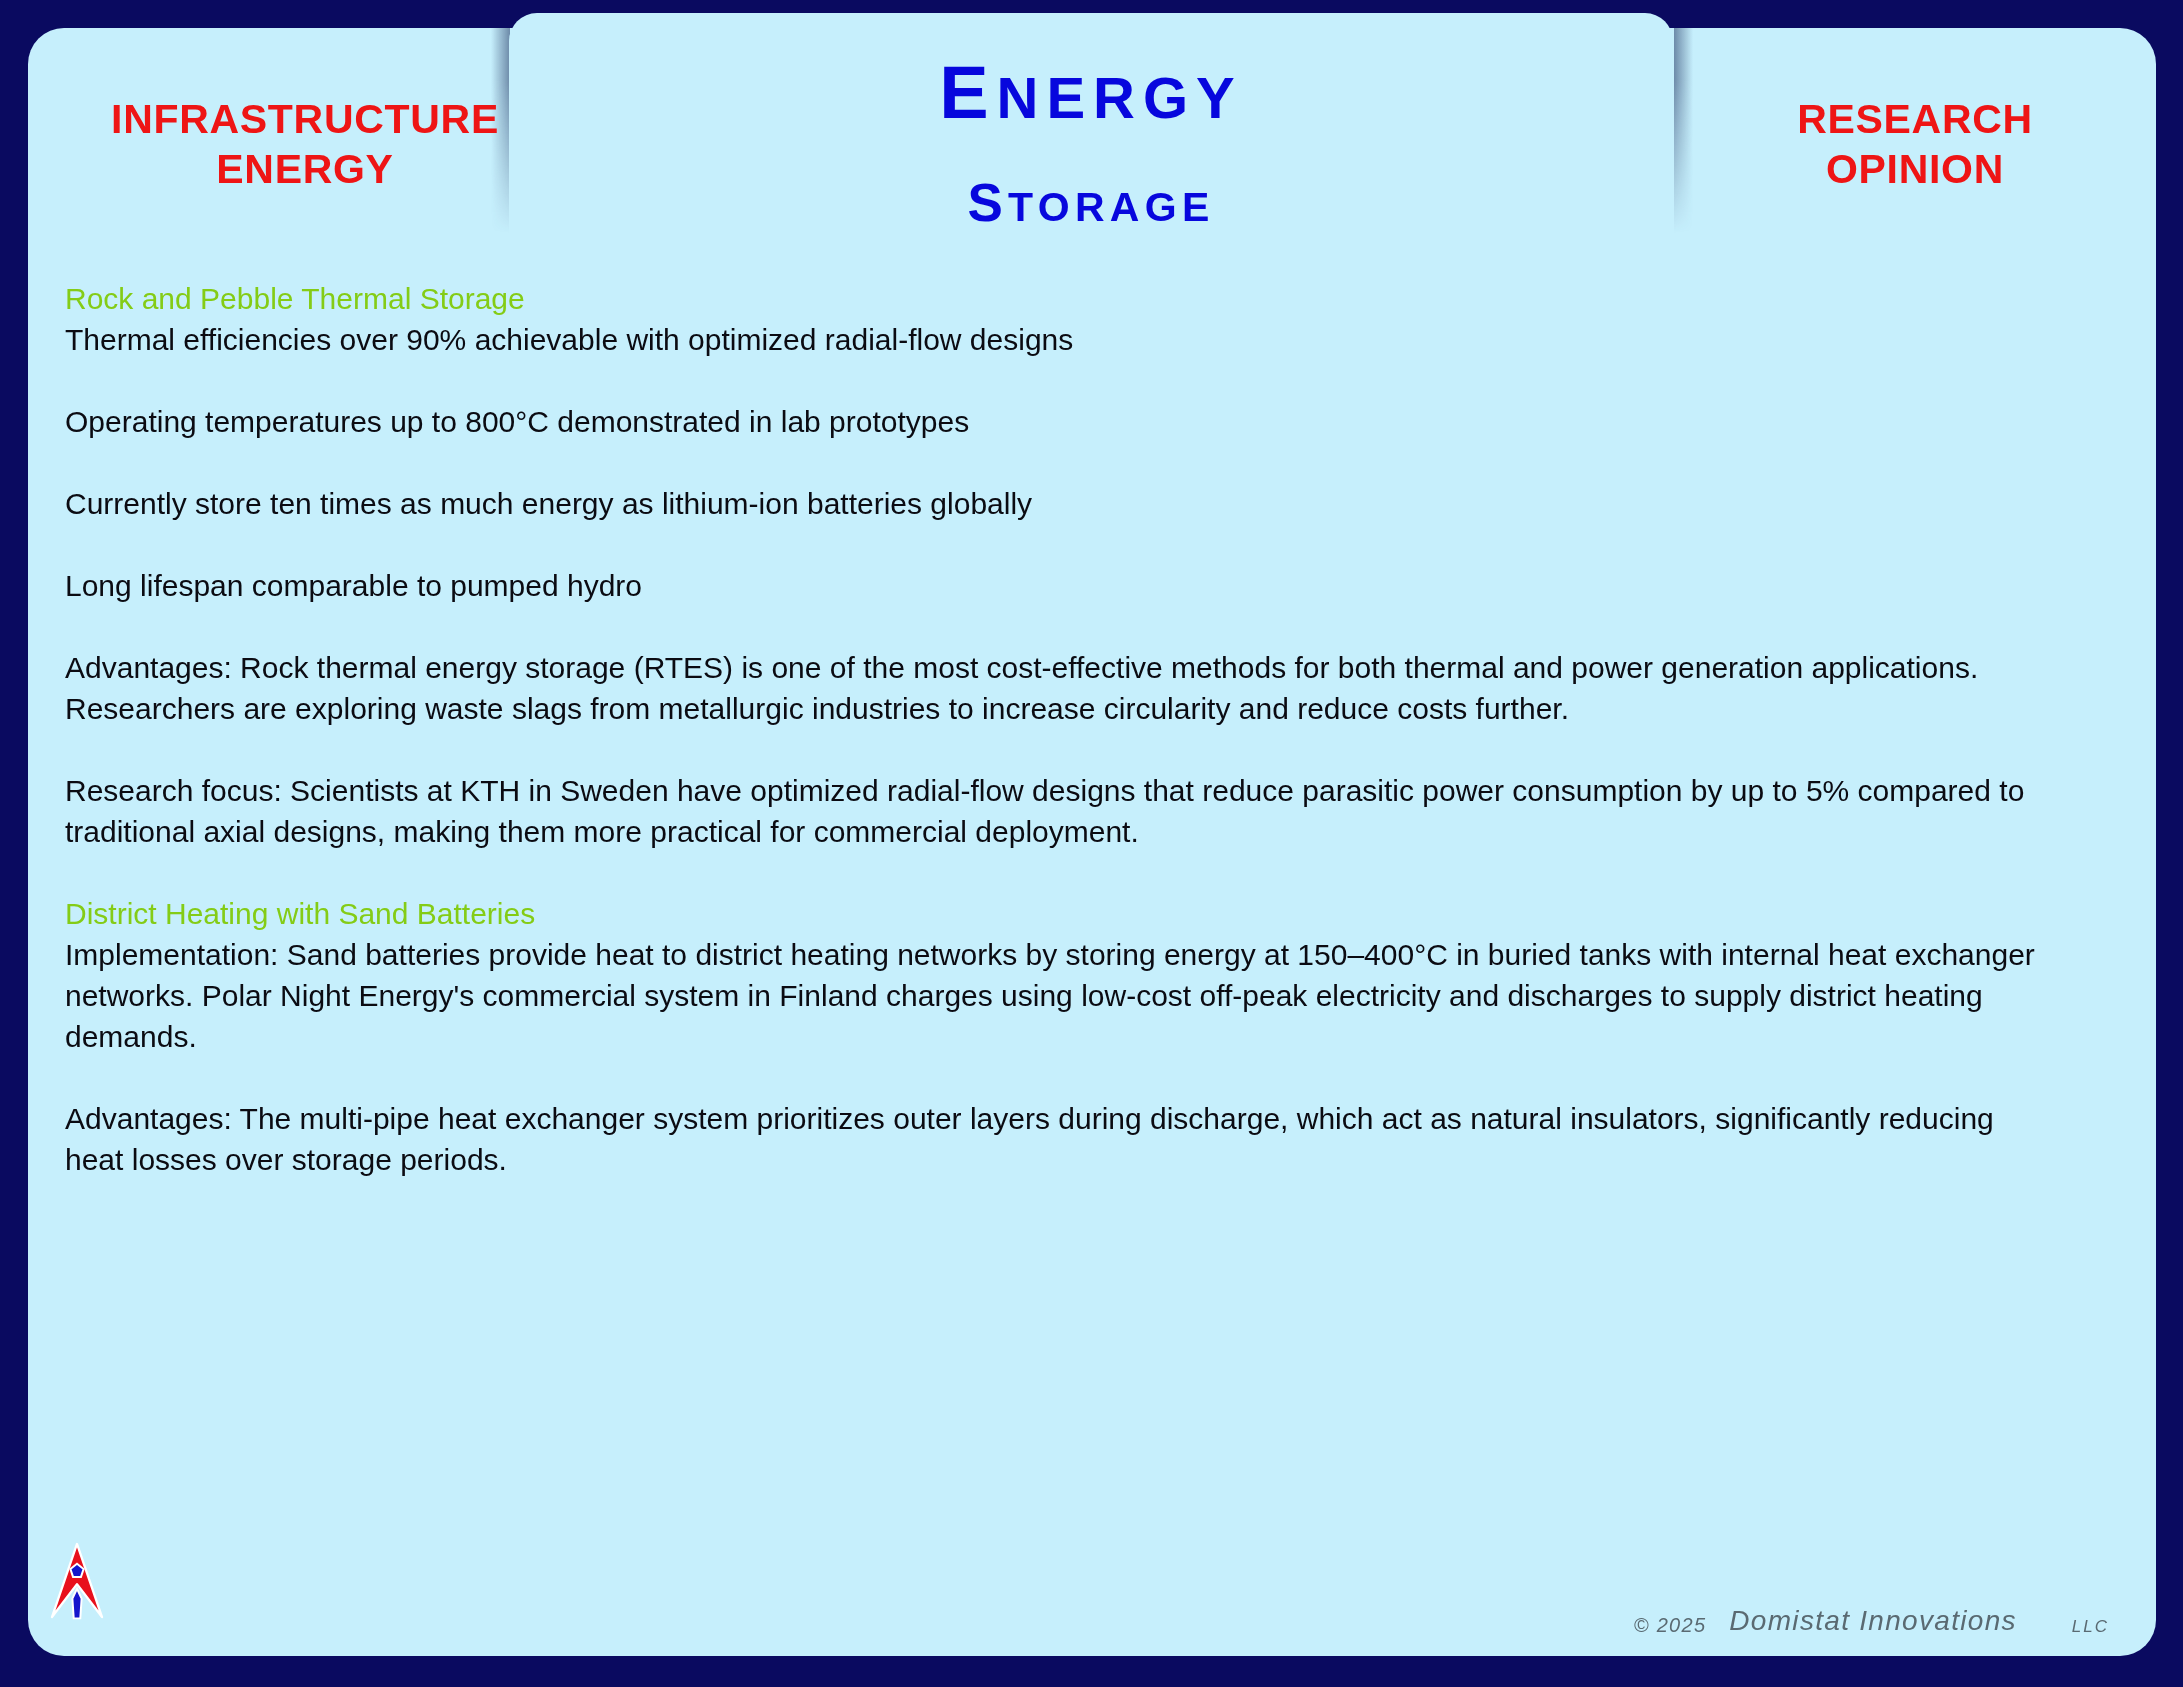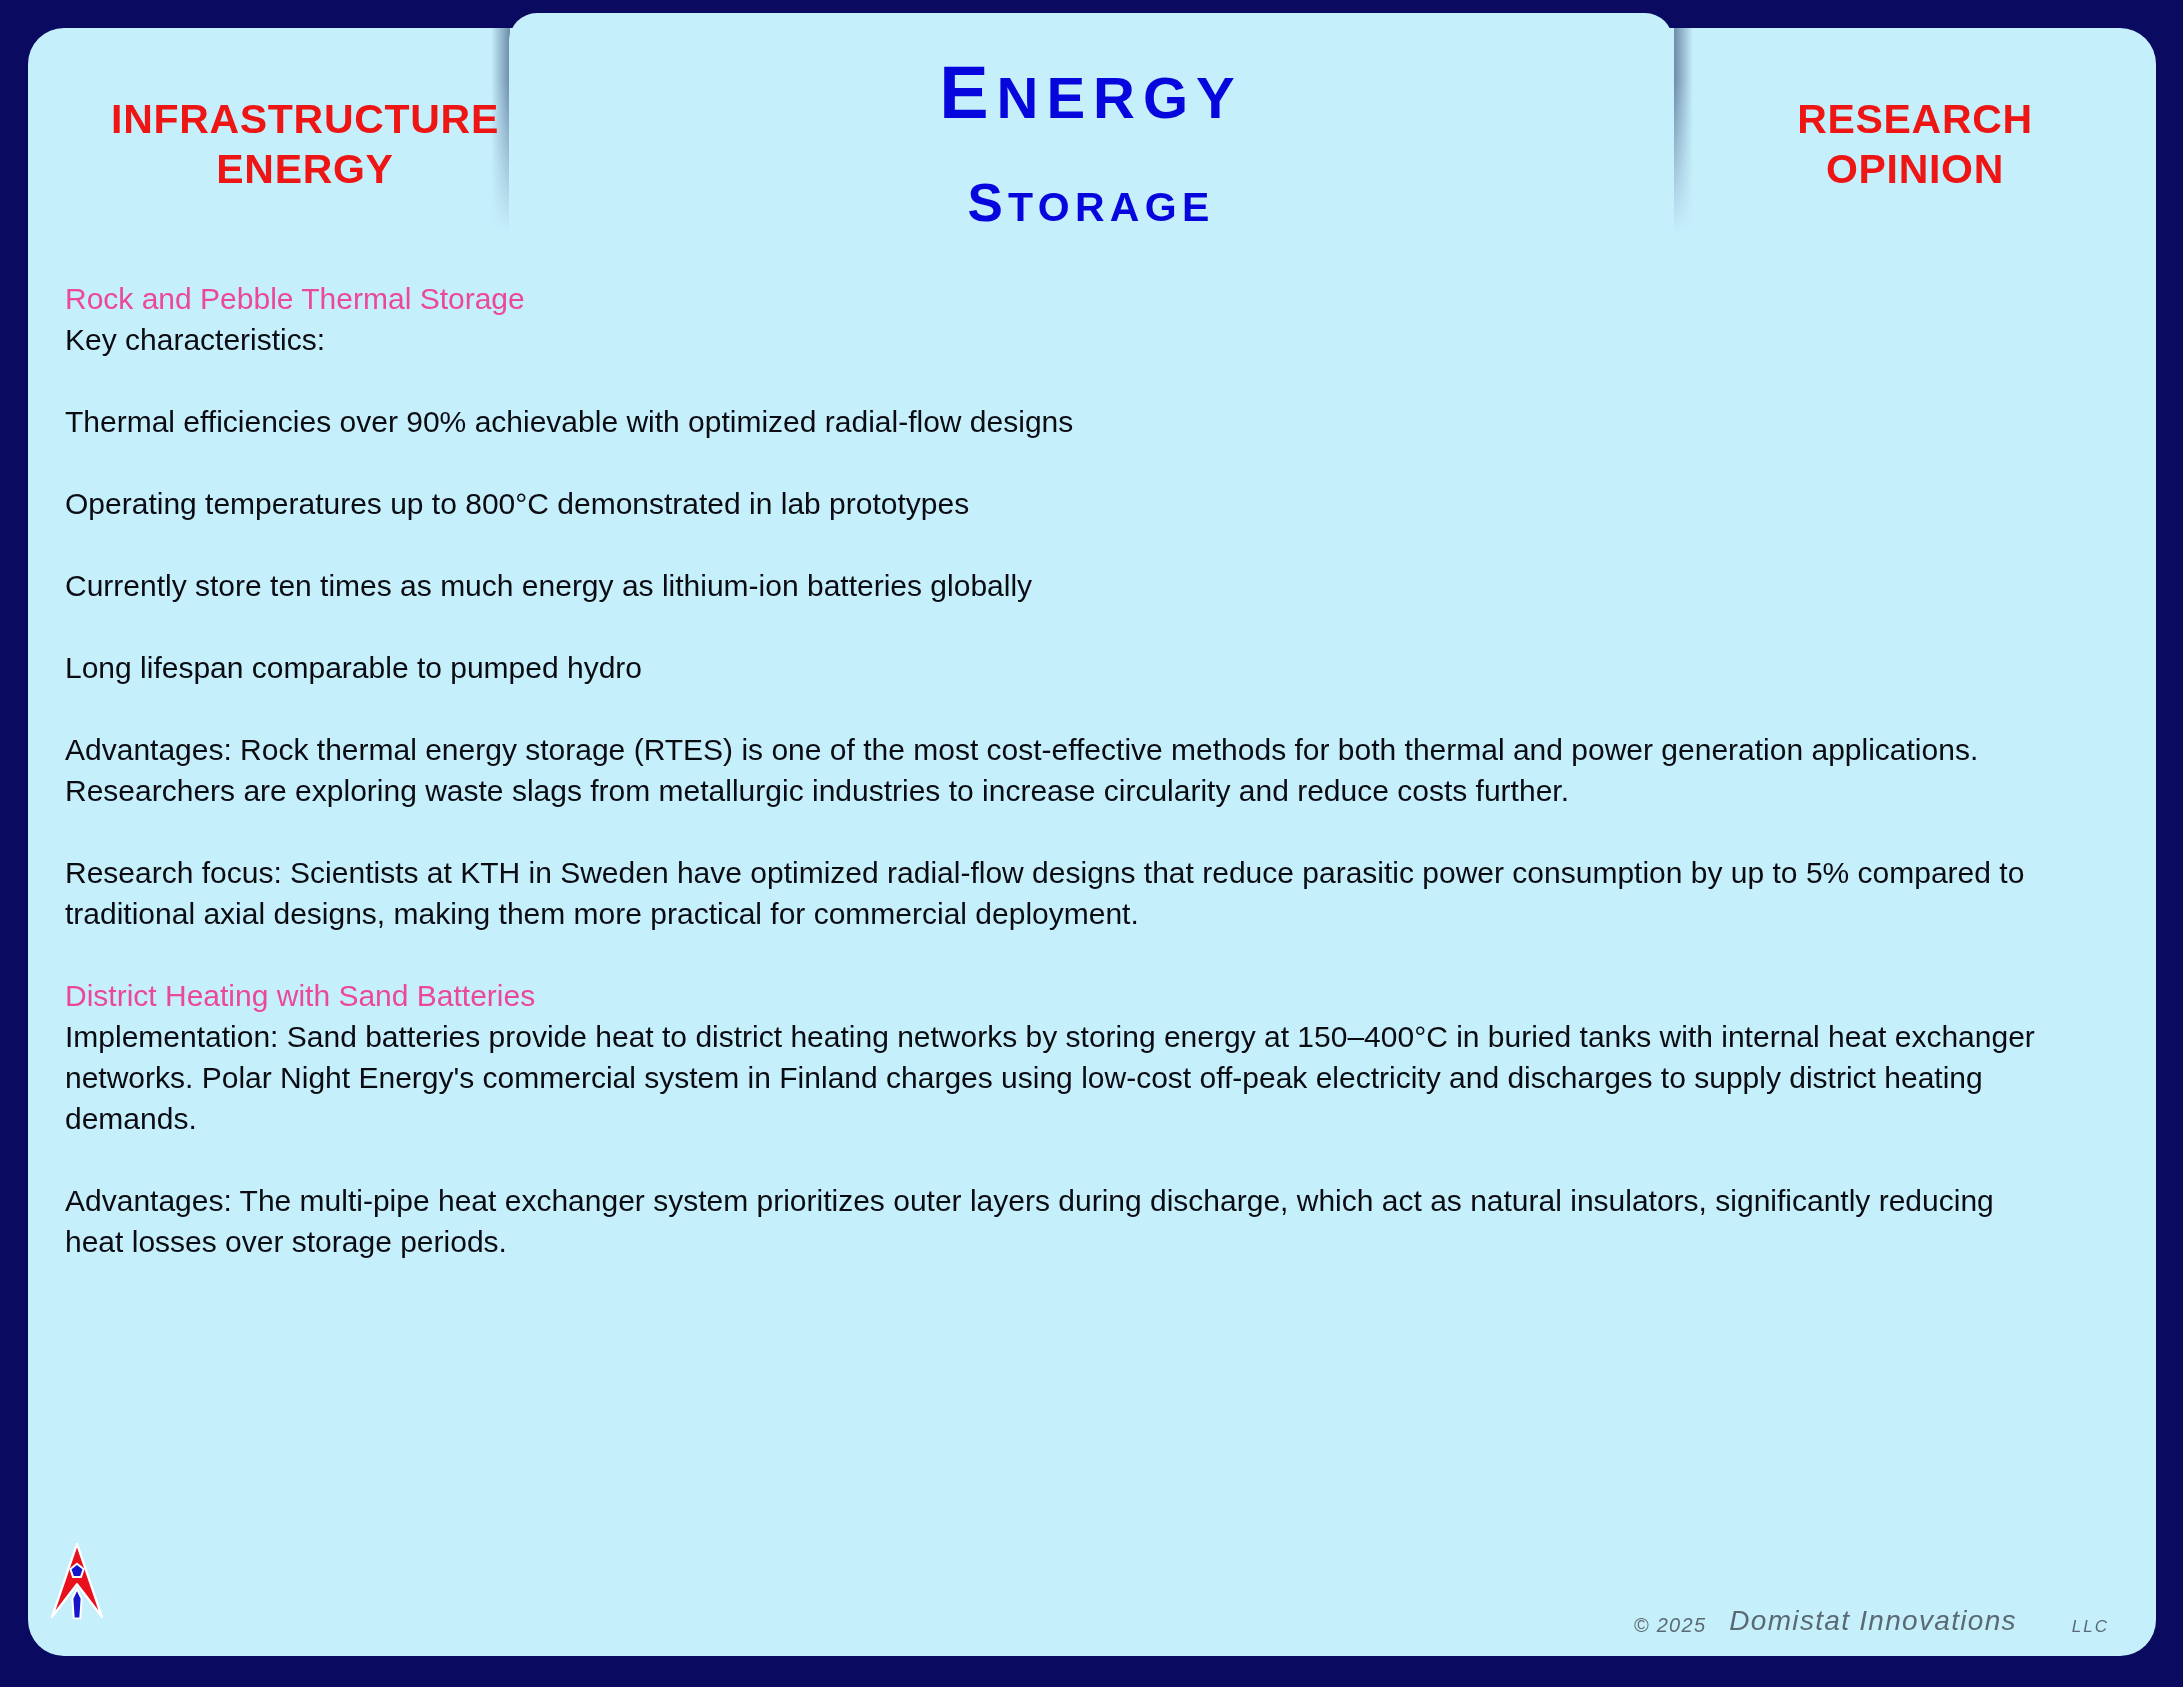--- a/index.html
+++ b/index.html
@@ -61,21 +61,21 @@
   .center-title .line2 { letter-spacing: 5.3px; margin-top: 21px; line-height: 56px; }
   .center-title .line2 .big   { font-size: 53px; }
   .center-title .line2 .small { font-size: 41px; }
 
   
   .article {
     position: absolute; left: 65px; top: 278px; width: 1991px;
     color: #0b0b12; font-size: 30px; line-height: 41px;
   }
   .article p { margin: 0 0 41px 0; }
-  .article p.heading { margin: 0; color: #ec4899; }
+  .article p.heading { margin: 0; color: #84cc16; }
 
   
   .logo { position: absolute; left: 49px; top: 1542px; width: 56px; height: 79px; }
 
   
   .copyright {
     position: absolute; right: 74px; top: 1605px;
     color: #5a6a72; font-style: italic; letter-spacing: 1.3px;
     display: flex; align-items: flex-end; gap: 23px; white-space: nowrap;
   }
@@ -103,21 +103,20 @@
   <span>OPINION</span>
 </div>
 
 <div class="center-title">
   <div class="line1"><span class="big">E</span><span class="small">NERGY</span></div>
   <div class="line2"><span class="big">S</span><span class="small">TORAGE</span></div>
 </div>
 
 <div class="article">
   <p class="heading">Rock and Pebble Thermal Storage</p>
-  <p>Key characteristics:</p>
   <p>Thermal efficiencies over 90% achievable with optimized radial-flow designs</p>
   <p>Operating temperatures up to 800°C demonstrated in lab prototypes</p>
   <p>Currently store ten times as much energy as lithium-ion batteries globally</p>
   <p>Long lifespan comparable to pumped hydro</p>
   <p>Advantages: Rock thermal energy storage (RTES) is one of the most cost-effective methods for both thermal and power generation applications. Researchers are exploring waste slags from metallurgic industries to increase circularity and reduce costs further.</p>
   <p>Research focus: Scientists at KTH in Sweden have optimized radial-flow designs that reduce parasitic power consumption by up to 5% compared to traditional axial designs, making them more practical for commercial deployment.</p>
   <p class="heading">District Heating with Sand Batteries</p>
   <p>Implementation: Sand batteries provide heat to district heating networks by storing energy at 150–400°C in buried tanks with internal heat exchanger networks. Polar Night Energy's commercial system in Finland charges using low-cost off-peak electricity and discharges to supply district heating demands.</p>
   <p>Advantages: The multi-pipe heat exchanger system prioritizes outer layers during discharge, which act as natural insulators, significantly reducing heat losses over storage periods.</p>
 </div>

